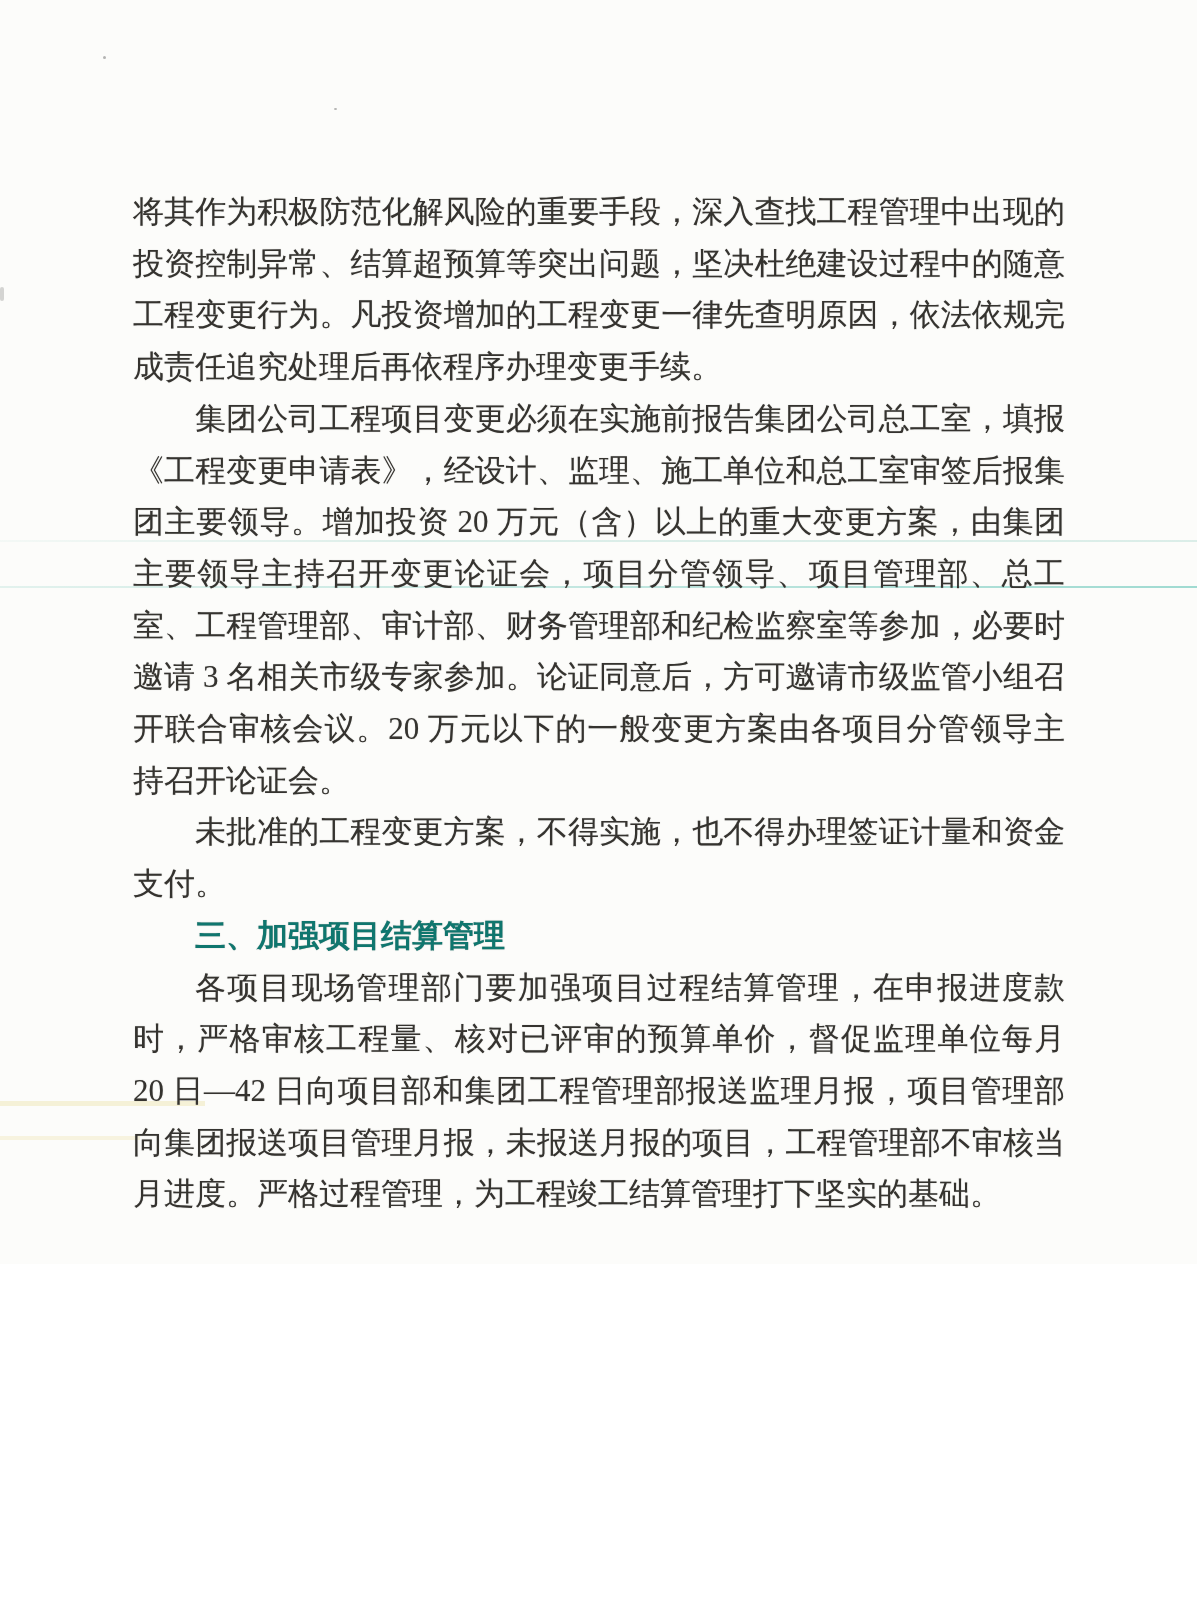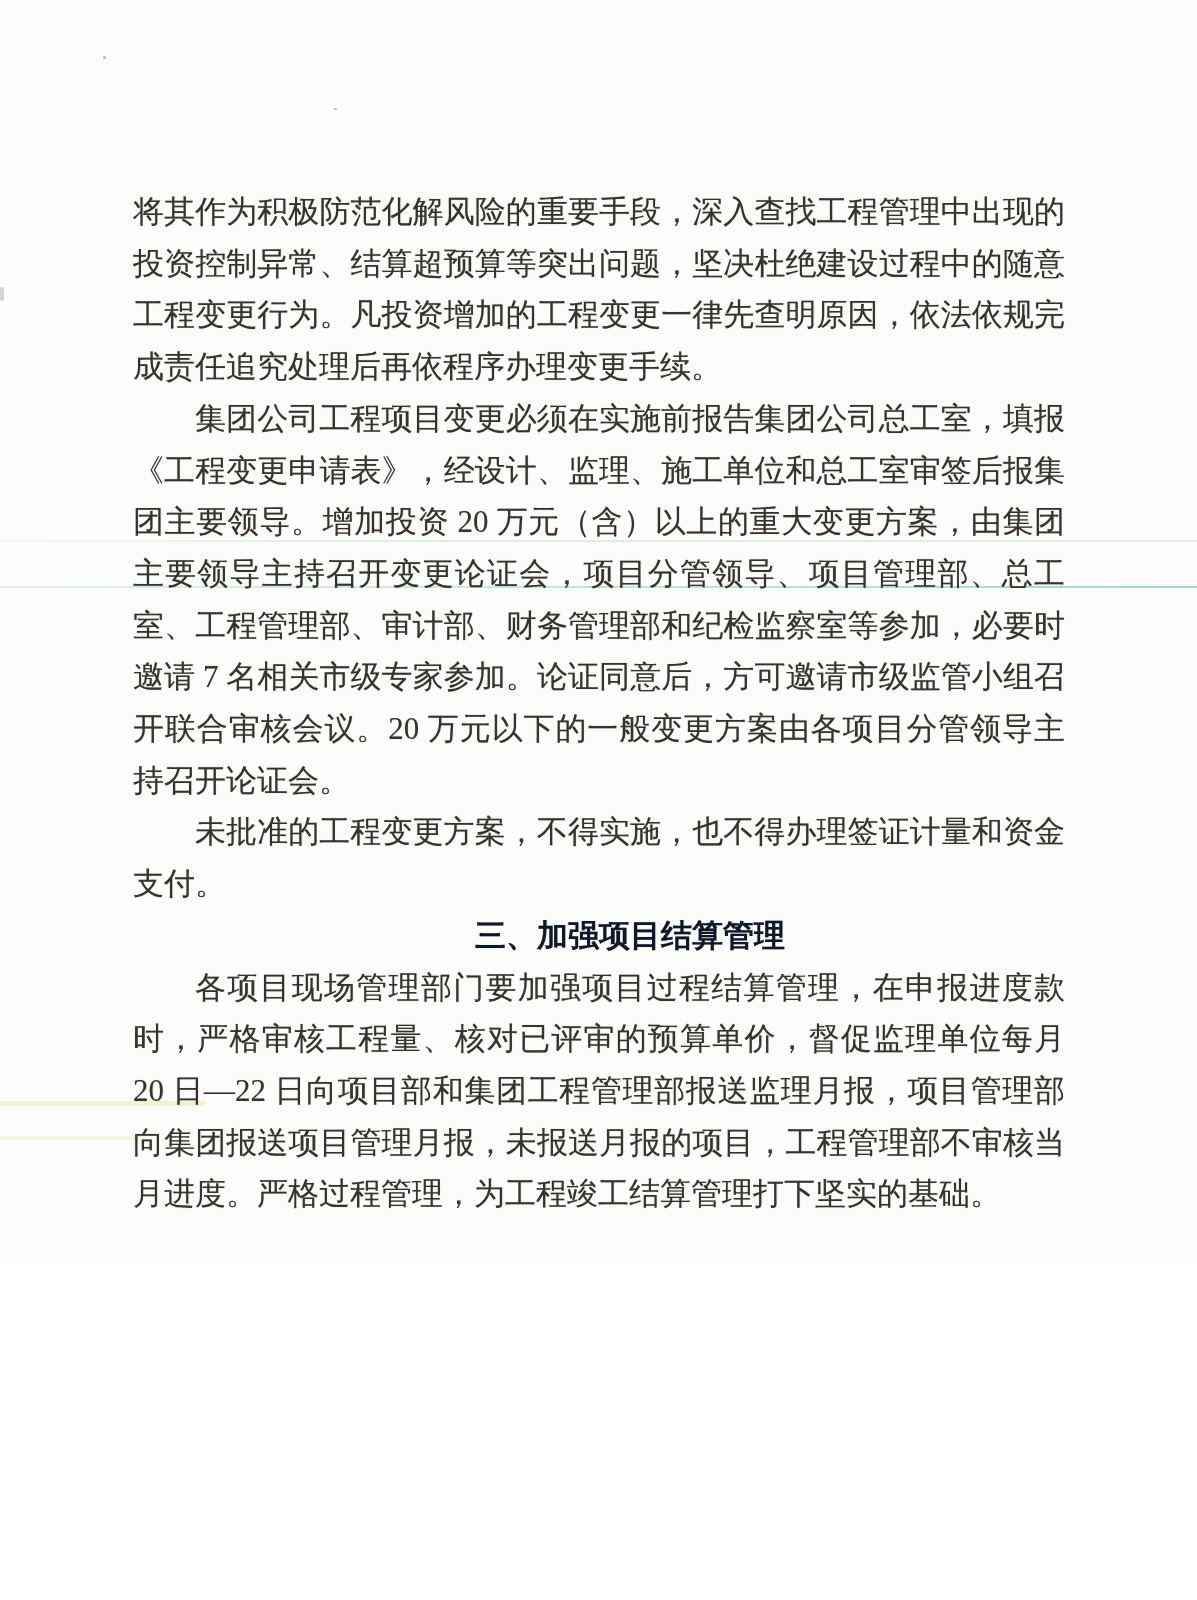--- a/index.html
+++ b/index.html
@@ -33,23 +33,23 @@
   .para.no-indent {
     text-indent: 0;
   }
   .heading {
     margin: 0;
     font-family: "Liberation Sans", sans-serif;
     font-weight: 700;
     font-size: 31px;
     line-height: 51.7px;
     text-indent: 2em;
-    color: #0f172a;
+    color: #0f766e;
     text-shadow: 0 0 1px rgba(35, 34, 31, 0.4);
-    text-align: center;
+    text-align: left;
   }
   
   .scan-line {
     position: absolute;
     left: 0;
     width: 1197px;
     pointer-events: none;
   }
   .scan-line-1 {
     top: 540px;
@@ -103,19 +103,19 @@
   <div class="scan-line scan-line-2"></div>
   <div class="scan-band scan-band-1"></div>
   <div class="scan-band scan-band-2"></div>
   <div class="speck speck-1"></div>
   <div class="speck speck-2"></div>
   <div class="speck speck-3"></div>
   <div class="speck speck-4"></div>
 
   <div class="textblock">
     <p class="para no-indent">将其作为积极防范化解风险的重要手段，深入查找工程管理中出现的投资控制异常、结算超预算等突出问题，坚决杜绝建设过程中的随意工程变更行为。凡投资增加的工程变更一律先查明原因，依法依规完成责任追究处理后再依程序办理变更手续。</p>
-    <p class="para">集团公司工程项目变更必须在实施前报告集团公司总工室，填报《工程变更申请表》，经设计、监理、施工单位和总工室审签后报集团主要领导。增加投资 20 万元（含）以上的重大变更方案，由集团主要领导主持召开变更论证会，项目分管领导、项目管理部、总工室、工程管理部、审计部、财务管理部和纪检监察室等参加，必要时邀请 7 名相关市级专家参加。论证同意后，方可邀请市级监管小组召开联合审核会议。20 万元以下的一般变更方案由各项目分管领导主持召开论证会。</p>
+    <p class="para">集团公司工程项目变更必须在实施前报告集团公司总工室，填报《工程变更申请表》，经设计、监理、施工单位和总工室审签后报集团主要领导。增加投资 20 万元（含）以上的重大变更方案，由集团主要领导主持召开变更论证会，项目分管领导、项目管理部、总工室、工程管理部、审计部、财务管理部和纪检监察室等参加，必要时邀请 3 名相关市级专家参加。论证同意后，方可邀请市级监管小组召开联合审核会议。20 万元以下的一般变更方案由各项目分管领导主持召开论证会。</p>
     <p class="para">未批准的工程变更方案，不得实施，也不得办理签证计量和资金支付。</p>
     <h2 class="heading">三、加强项目结算管理</h2>
-    <p class="para">各项目现场管理部门要加强项目过程结算管理，在申报进度款时，严格审核工程量、核对已评审的预算单价，督促监理单位每月 20 日—22 日向项目部和集团工程管理部报送监理月报，项目管理部向集团报送项目管理月报，未报送月报的项目，工程管理部不审核当月进度。严格过程管理，为工程竣工结算管理打下坚实的基础。</p>
+    <p class="para">各项目现场管理部门要加强项目过程结算管理，在申报进度款时，严格审核工程量、核对已评审的预算单价，督促监理单位每月 20 日—42 日向项目部和集团工程管理部报送监理月报，项目管理部向集团报送项目管理月报，未报送月报的项目，工程管理部不审核当月进度。严格过程管理，为工程竣工结算管理打下坚实的基础。</p>
   </div>
 
 </div>
 
 </body></html>

